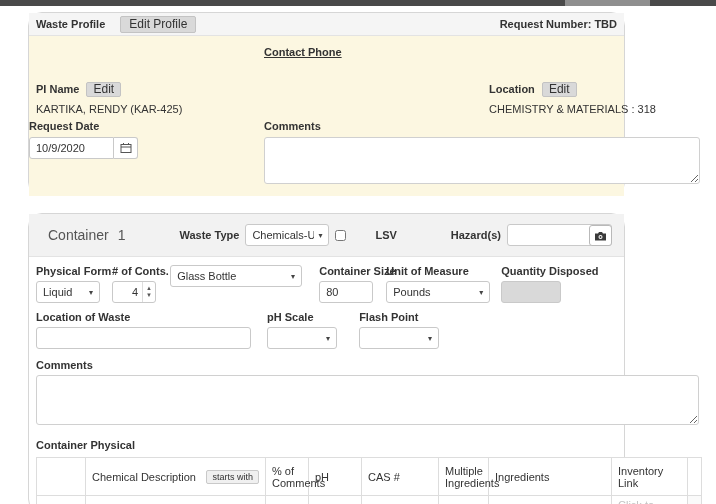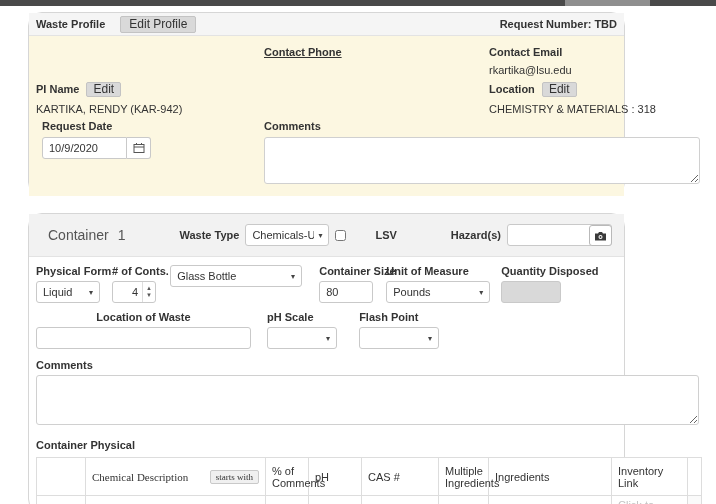--- a/index.html
+++ b/index.html
@@ -74,21 +74,21 @@
   .txt-input { height: 22px; background: #fff; border: 1px solid #c9c9c9; border-radius: 3px; padding: 0 6px;
     display: flex; align-items: center; }
   .in-cs { width: 54px; }
   .in-qd { width: 60px; background: #d9d9d9; border: 1px solid #c9c9c9; }
   .spinner { width: 44px; height: 22px; background: #fff; border: 1px solid #c9c9c9; border-radius: 3px;
     display: flex; }
   .spinner .num { flex: 1; text-align: right; padding: 4px 4px 0 0; }
   .spinner .arrows { width: 13px; border-left: 1px solid #ddd; display: flex; flex-direction: column;
     align-items: center; justify-content: center; font-size: 6px; color: #555; line-height: 7px; }
   .row-b { margin-top: 8px; white-space: nowrap; }
-  .g-lw { width: 215px; margin-right: 13px; text-align: center; }
+  .g-lw { width: 215px; margin-right: 13px; }
   .in-lw { width: 215px; }
   .g-ps { width: 70px; margin-right: 19px; }
   .g-fp { width: 80px; }
   .comments-block { margin-top: 10px; }
   .comments-block .lbl { display: block; margin-bottom: 4px; }
   .container-comments { width: 663px; height: 50px; }
 
   .contents-label { font-weight: bold; margin: 12px 0 6px 0; display: block; }
 
   
@@ -99,21 +99,21 @@
   td { height: 46px; }
   .col-icon { width: 49px; }
   .col-chem { width: 180px; }
   .col-pct { width: 43px; }
   .col-ph { width: 53px; }
   .col-cas { width: 77px; }
   .col-multi { width: 50px; }
   .col-ingr { width: 123px; }
   .col-inv { width: 76px; }
   .col-scroll { width: 14px; padding: 0; }
-  .chem-head { display: flex; align-items: center; justify-content: space-between; font-family: Liberation Serif, serif; }
+  .chem-head { display: flex; align-items: center; justify-content: space-between; }
   .starts-with-btn { background: #f0f0f0; border: 1px solid #c9c9c9; border-radius: 2px;
     font-size: 9px; padding: 1px 5px; white-space: nowrap; }
   .pct-cell { text-align: right; padding-right: 8px; }
   .ph-cell { text-align: right; color: #c4c4c4; }
   .cas-cell, .inv-cell { color: #c4c4c4; }
   .scroll-cell { background: #fafafa; text-align: center; vertical-align: top; padding-top: 4px; }
   .search-btn { margin-right: 3px; }
   .desc-text { display: inline; }
 </style>
 </head>
@@ -128,37 +128,33 @@
     <span class="profile-title">Waste Profile</span>
     <span class="btn-sm edit-profile-btn">Edit Profile</span>
     <span class="req-num">Request Number: TBD</span>
   </div>
   <div class="profile-body">
 
     <div class="fld" style="left:235px; top:10px;text-decoration:underline;">
       <span class="lbl">Contact Phone</span>
       <div class="val"></div>
     </div>
-    <div class="fld" style="left:460px; top:10px;">
-      <span class="lbl">Contact Email</span>
-      <div class="val">rkartika@lsu.edu</div>
-    </div>
 
     <div class="fld" style="left:7px; top:46px;">
       <span class="lbl">PI Name</span>
       <span class="btn-sm edit-btn">Edit</span>
-      <div class="val">KARTIKA, RENDY (KAR-942)</div>
+      <div class="val">KARTIKA, RENDY (KAR-425)</div>
     </div>
     <div class="fld" style="left:460px; top:46px;">
       <span class="lbl">Location</span>
       <span class="btn-sm edit-btn">Edit</span>
       <div class="val">CHEMISTRY &amp; MATERIALS : 318</div>
     </div>
 
-    <div class="fld" style="left:13px; top:84px;">
+    <div class="fld" style="left:0; top:84px;">
       <span class="lbl">Request Date</span>
       <div class="date-wrap">
         <div class="date-input">10/9/2020</div>
         <div class="date-btn">
           <svg width="12" height="12" viewBox="0 0 12 12">
             <rect x="1" y="2.5" width="10" height="8" fill="none" stroke="#555" stroke-width="1"></rect>
             <line x1="1" y1="5" x2="11" y2="5" stroke="#555" stroke-width="1"></line>
             <line x1="3.5" y1="1" x2="3.5" y2="3" stroke="#555" stroke-width="1"></line>
             <line x1="8.5" y1="1" x2="8.5" y2="3" stroke="#555" stroke-width="1"></line>
           </svg>

